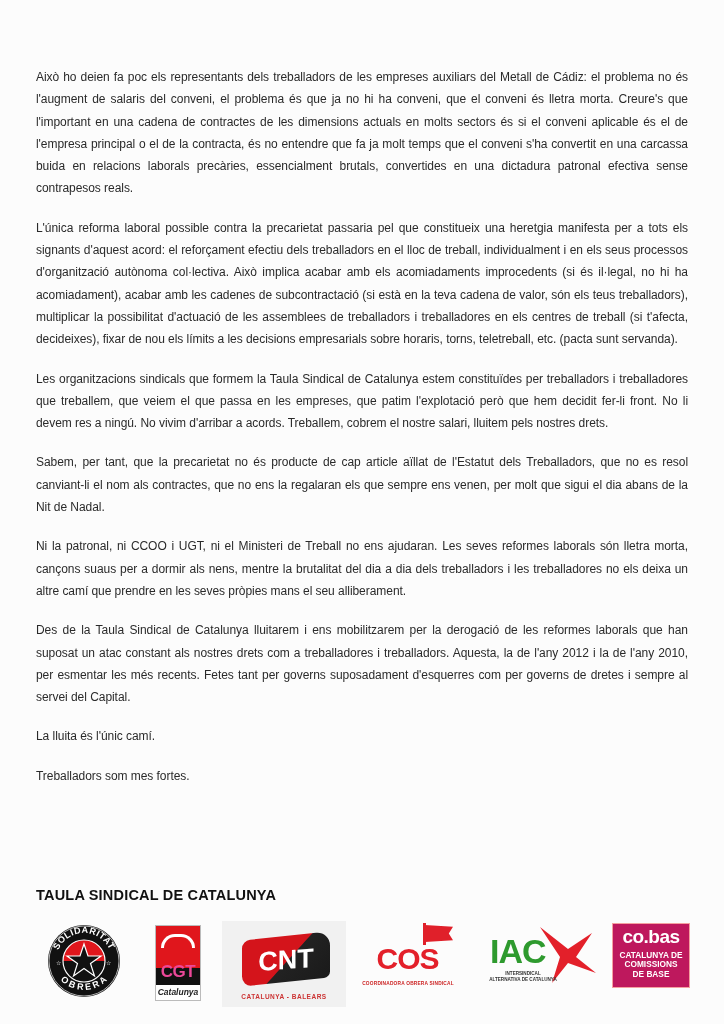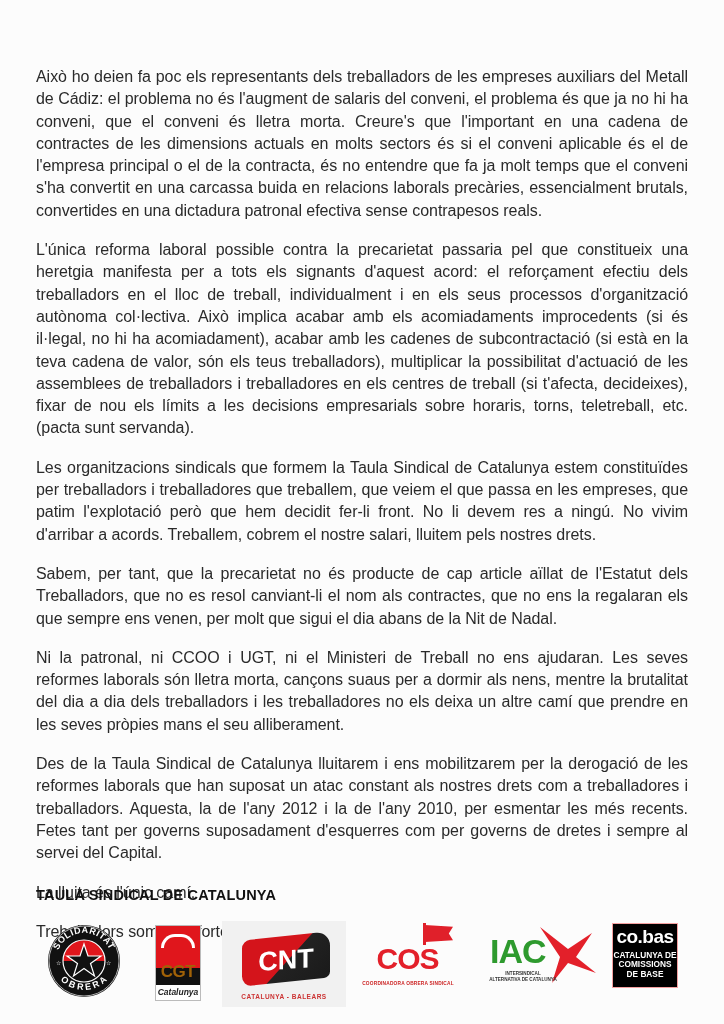--- a/index.html
+++ b/index.html
@@ -20,21 +20,21 @@
       width: 724px; height: 1024px;
       background: #fcfcfc;
     }
     .content {
       position: absolute;
       left: 36px;
       top: 66px;
       width: 652px;
     }
     .para {
-      font-size: 16px;
+      font-size: 12px;
       line-height: 22.3px;
       text-align: justify;
       letter-spacing: -0.05px;
       margin-bottom: 17px;
     }
     .para.short {
       text-align: left;
       margin-bottom: 17px;
     }
     .signature {
@@ -55,21 +55,21 @@
 
     
     .logo-so { left: 47px; top: 9px; width: 74px; height: 74px; }
     
     .logo-cgt { left: 155px; top: 10px; width: 46px; height: 76px;
       border: 1px solid #bbb; background: #111; overflow: hidden; }
     .cgt-top { position: absolute; left: 0; top: 0; width: 100%; height: 42px; background: #e0161c; }
     .cgt-hands { position: absolute; left: 5px; top: 8px; width: 34px; height: 14px;
       border: 3px solid #fff; border-bottom: none; border-radius: 18px 18px 0 0; }
     .cgt-text { position: absolute; left: 0; top: 36px; width: 100%; text-align: center;
-      font-weight: bold; font-size: 17px; color: #a16207; letter-spacing: -0.5px; }
+      font-weight: bold; font-size: 17px; color: #ec4899; letter-spacing: -0.5px; }
     .cgt-sub { position: absolute; left: 0; bottom: 0; width: 100%; height: 15px; background: #fff;
       font-size: 8.5px; font-style: italic; font-weight: bold; color: #222; text-align: center; line-height: 15px; }
 
     
     .logo-cnt { left: 222px; top: 6px; width: 124px; height: 86px; background: #f1f1f1; }
     .cnt-flag { position: absolute; left: 20px; top: 15px; width: 88px; height: 46px;
       border-radius: 8px 14px 6px 10px; transform: skewY(-6deg);
       background: linear-gradient(135deg, #d4141b 0%, #d4141b 52%, #222 53%, #1a1a1a 100%); }
     .cnt-text { position: absolute; left: 20px; top: 24px; width: 88px; text-align: center;
       font-weight: bold; font-size: 27px; color: #fff; letter-spacing: 0px; transform: skewY(-4deg); }
@@ -88,21 +88,21 @@
 
     
     .logo-iac { left: 478px; top: 4px; width: 120px; height: 75px; }
     .iac-star { position: absolute; left: 60px; top: 4px; width: 60px; height: 62px; }
     .iac-text { position: absolute; left: 12px; top: 12px; font-weight: bold; font-size: 34px;
       color: #2e9a2e; letter-spacing: -1px; line-height: 40px; }
     .iac-sub { position: absolute; left: 10px; top: 52px; width: 70px; text-align: center;
       font-size: 4.6px; color: #333; font-weight: bold; line-height: 6px; }
 
     
-    .logo-cobas { left: 612px; top: 8px; width: 66px; height: 65px; background: #000000;
+    .logo-cobas { left: 612px; top: 8px; width: 78px; height: 65px; background: #be185d;
       border: 1px solid #f5a0a0; }
     .cobas-title { position: absolute; left: 0; top: 2px; width: 100%; text-align: center;
       font-weight: bold; font-size: 19px; color: #fff; letter-spacing: -0.5px; }
     .cobas-sub { position: absolute; left: 0; top: 27px; width: 100%; text-align: center;
       font-weight: bold; font-size: 8.3px; line-height: 9.4px; color: #fff; }
   </style>
 </head>
 <body>
 
 <div class="page">

